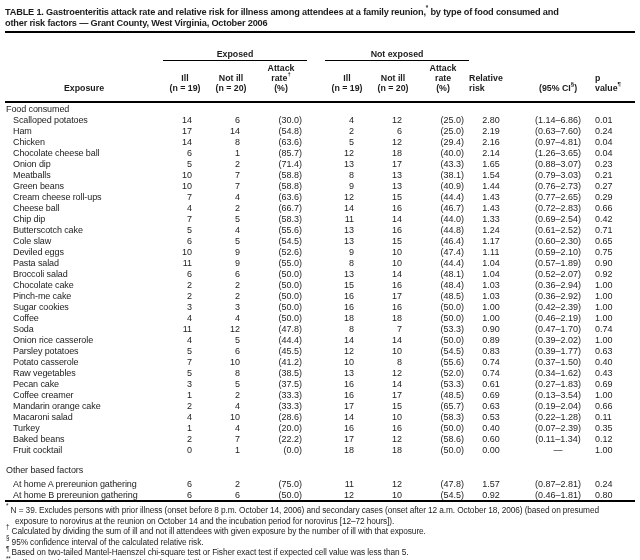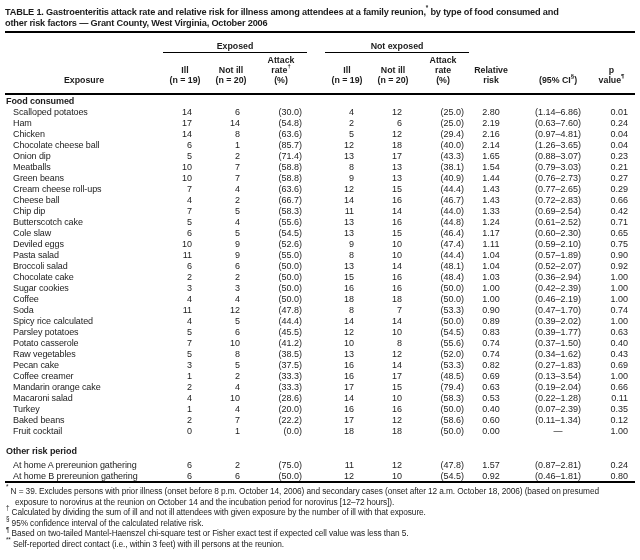--- a/index.html
+++ b/index.html
@@ -17,38 +17,38 @@
   .title-rule { border-top: 2px solid #000; margin-top: 3px; }
 
   
   table { width: 100%; border-collapse: collapse; table-layout: fixed; border-bottom: 2px solid #000; }
   col.c-exp { width: 158px; } col.c-n1 { width: 44px; } col.c-n2 { width: 48px; }
   col.c-rt { width: 52px; } col.c-sp { width: 18px; } col.c-rr { width: 52px; }
   col.c-ci { width: 74px; } col.c-p { width: 40px; }
 
   thead th { font-weight: bold; font-size: 8.8px; line-height: 10px; padding: 0; vertical-align: bottom; }
   thead sup { font-size: 6px; line-height: 0; position: relative; top: -1px; }
-  tr.spanner-row th { padding-top: 8px; padding-bottom: 1px; text-align: center; }
+  tr.spanner-row th { padding-top: 16px; padding-bottom: 1px; text-align: center; }
   th.spanner { border-bottom: 1px solid #000; }
   tr.colheads th { border-bottom: 2px solid #000; padding-top: 2px; padding-bottom: 8px; }
   th.h-exp { text-align: center; }
   th.h-num, th.h-rate { text-align: center; }
-  th.h-rr, th.h-p { text-align: center; }
+  th.h-rr, th.h-p { text-align: left; }
   th.h-rr { padding-right: 8px; } th.h-p { padding-right: 7px; }
   th.h-ci { text-align: center; }
 
   tbody td { font-size: 9px; line-height: 10px; height: 11px; padding: 0; white-space: nowrap; overflow: hidden; }
   tbody td.lbl { padding-left: 8px; letter-spacing: -0.1px; }
-  tr.section-row td { font-weight: bold; padding-left: 1px; letter-spacing: -0.1px; }
+  tr.section-row td { font-weight: normal; padding-left: 1px; letter-spacing: -0.1px; }
   tr.section-row:not(:first-child) td { padding-top: 6px; height: 17px; }
   td.n1, td.n2 { text-align: right; padding-right: 15px; }
   td.rate { text-align: right; padding-right: 5px; }
   td.rr { text-align: center; padding-right: 8px; }
   td.ci { text-align: center; }
-  td.pv { text-align: right; padding-right: 7px; }
+  td.pv { text-align: left; padding-right: 7px; }
 
   
   .footnotes { font-size: 8.3px; line-height: 10.6px; padding: 3px 1px 0 1px; letter-spacing: -0.1px; }
   .fn { padding-left: 9px; text-indent: -9px; }
   .fn sup { font-size: 6.3px; line-height: 0; position: relative; top: -1px; }
 </style>
 </head>
 <body>
 
 <div class="page">
@@ -345,20 +345,33 @@
     <td class="rate">(50.0)</td>
     <td></td>
     <td class="n1">15</td>
     <td class="n2">16</td>
     <td class="rate">(48.4)</td>
     <td class="rr">1.03</td>
     <td class="ci">(0.36–2.94)</td>
     <td class="pv">1.00</td>
   </tr>
 
+  <tr>
+    <td class="lbl">Pinch-me cake</td>
+    <td class="n1">2</td>
+    <td class="n2">2</td>
+    <td class="rate">(50.0)</td>
+    <td></td>
+    <td class="n1">16</td>
+    <td class="n2">17</td>
+    <td class="rate">(48.5)</td>
+    <td class="rr">1.03</td>
+    <td class="ci">(0.36–2.92)</td>
+    <td class="pv">1.00</td>
+  </tr>
 
   <tr>
     <td class="lbl">Sugar cookies</td>
     <td class="n1">3</td>
     <td class="n2">3</td>
     <td class="rate">(50.0)</td>
     <td></td>
     <td class="n1">16</td>
     <td class="n2">16</td>
     <td class="rate">(50.0)</td>
@@ -389,21 +402,21 @@
     <td></td>
     <td class="n1">8</td>
     <td class="n2">7</td>
     <td class="rate">(53.3)</td>
     <td class="rr">0.90</td>
     <td class="ci">(0.47–1.70)</td>
     <td class="pv">0.74</td>
   </tr>
 
   <tr>
-    <td class="lbl">Spicy rice calculated</td>
+    <td class="lbl">Onion rice casserole</td>
     <td class="n1">4</td>
     <td class="n2">5</td>
     <td class="rate">(44.4)</td>
     <td></td>
     <td class="n1">14</td>
     <td class="n2">14</td>
     <td class="rate">(50.0)</td>
     <td class="rr">0.89</td>
     <td class="ci">(0.39–2.02)</td>
     <td class="pv">1.00</td>
@@ -453,21 +466,21 @@
 
   <tr>
     <td class="lbl">Pecan cake</td>
     <td class="n1">3</td>
     <td class="n2">5</td>
     <td class="rate">(37.5)</td>
     <td></td>
     <td class="n1">16</td>
     <td class="n2">14</td>
     <td class="rate">(53.3)</td>
-    <td class="rr">0.82</td>
+    <td class="rr">0.61</td>
     <td class="ci">(0.27–1.83)</td>
     <td class="pv">0.69</td>
   </tr>
 
   <tr>
     <td class="lbl">Coffee creamer</td>
     <td class="n1">1</td>
     <td class="n2">2</td>
     <td class="rate">(33.3)</td>
     <td></td>
@@ -480,21 +493,21 @@
   </tr>
 
   <tr>
     <td class="lbl">Mandarin orange cake</td>
     <td class="n1">2</td>
     <td class="n2">4</td>
     <td class="rate">(33.3)</td>
     <td></td>
     <td class="n1">17</td>
     <td class="n2">15</td>
-    <td class="rate">(79.4)</td>
+    <td class="rate">(65.7)</td>
     <td class="rr">0.63</td>
     <td class="ci">(0.19–2.04)</td>
     <td class="pv">0.66</td>
   </tr>
 
   <tr>
     <td class="lbl">Macaroni salad</td>
     <td class="n1">4</td>
     <td class="n2">10</td>
     <td class="rate">(28.6)</td>
@@ -543,21 +556,21 @@
     <td></td>
     <td class="n1">18</td>
     <td class="n2">18</td>
     <td class="rate">(50.0)</td>
     <td class="rr">0.00</td>
     <td class="ci">—</td>
     <td class="pv">1.00</td>
   </tr>
 
   <tr class="section-row">
-    <td colspan="11">Other risk period</td>
+    <td colspan="11">Other based factors</td>
   </tr>
 
 
   <tr>
     <td class="lbl">At home A prereunion gathering</td>
     <td class="n1">6</td>
     <td class="n2">2</td>
     <td class="rate">(75.0)</td>
     <td></td>
     <td class="n1">11</td>

